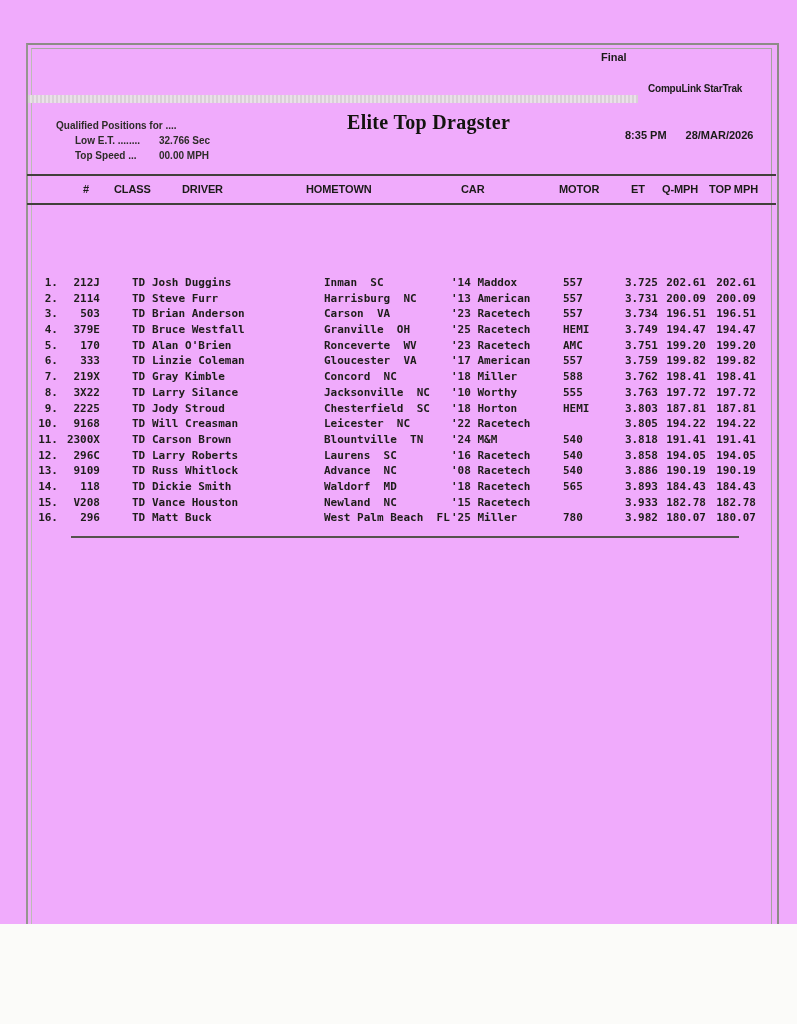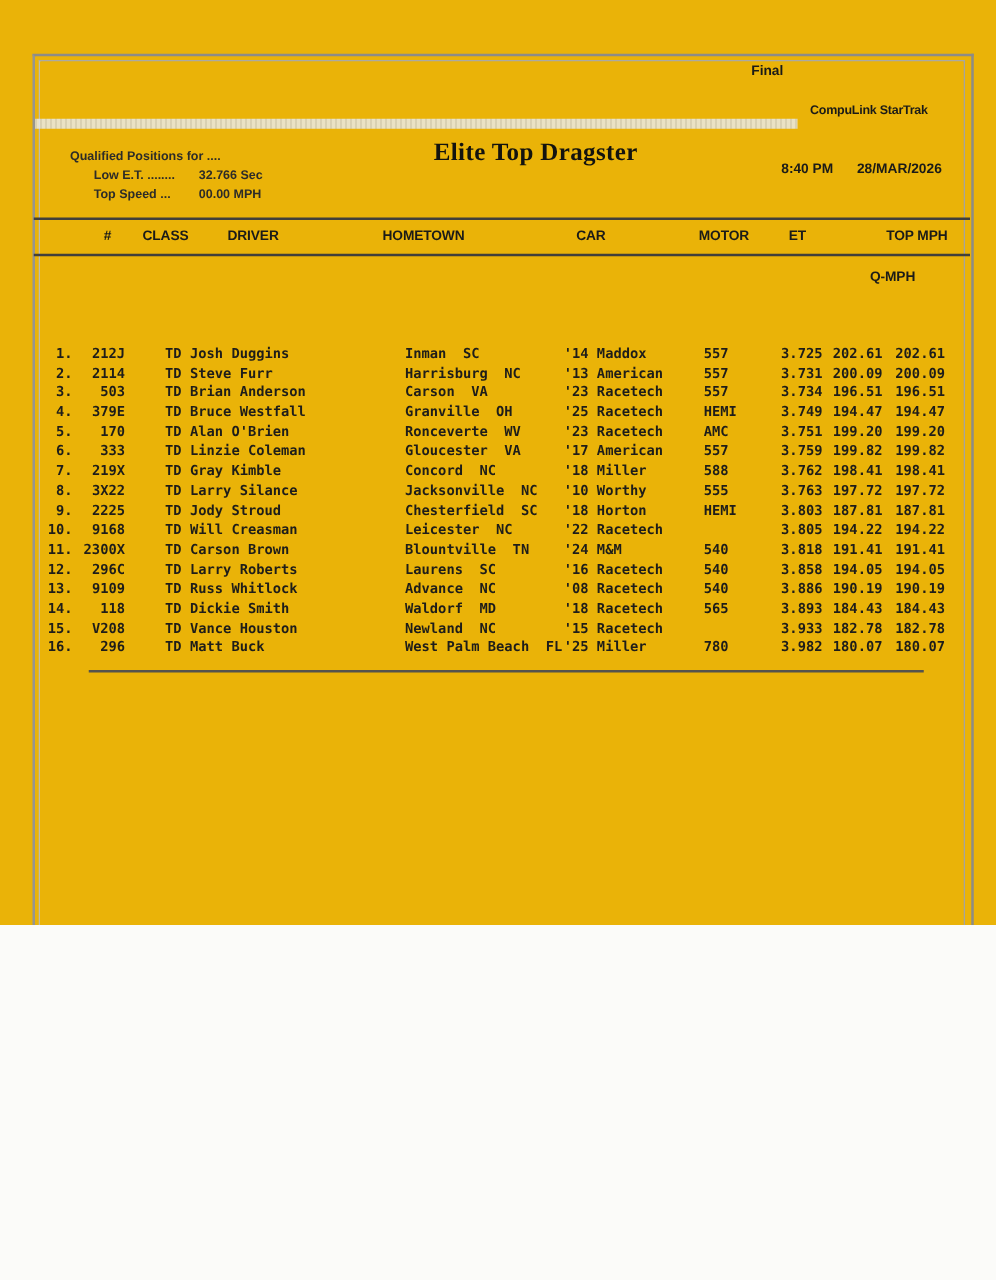--- a/index.html
+++ b/index.html
@@ -1,18 +1,18 @@
 <!DOCTYPE html>
 <html><head>
 <meta charset="utf-8">
 <style>
   html,body { margin:0; padding:0; background:#fbfbf9; }
   .canvas {
-    position:relative; width:797px; height:740px; overflow:hidden;
-    background:#eab308; font-family:"Liberation Sans", sans-serif; color:#1b1b18;
+    position:relative; width:797px; height:924px; overflow:hidden;
+    background:#f0abfc; font-family:"Liberation Sans", sans-serif; color:#1b1b18;
   }
   .abs { position:absolute; }
 
   
   .frame-outer {
     left:26px; top:43px; width:749px; height:945px;
     border-top:2px solid #8d8c86; border-left:2px solid #96958f; border-right:2px solid #8d8c86;
   }
   .frame-inner {
     left:31px; top:48px; width:739px; height:938px;
@@ -37,21 +37,21 @@
     font-size:20px; font-weight:bold; letter-spacing:.3px; color:#13130f; white-space:nowrap;
   }
   .datetime { left:625px; top:129px; display:flex; gap:19px; font-size:11px; font-weight:bold; white-space:nowrap; }
 
   .rule { left:27px; width:749px; height:2px; background:#413f3a; }
   .rule-a { top:174px; }
   .rule-b { top:203px; }
 
   .colh { position:absolute; top:183px; font-size:11px; font-weight:bold; letter-spacing:-0.1px; white-space:nowrap; }
   .h0{left:83px;} .h1{left:114px;} .h2{left:154px;padding-left:28px;} .h3{left:306px;} .h4{left:461px;}
-  .h5{left:559px;} .h6{left:631px;} .h7{left:696px;margin-top:33px;} .h8{left:709px;}
+  .h5{left:559px;} .h6{left:631px;} .h7{left:662px;} .h8{left:709px;}
 
   .event-title {
     left:277px; top:241px; font-family:"Liberation Serif", serif;
     font-size:19px; font-weight:bold; letter-spacing:.2px; color:#13130f; white-space:nowrap;
   }
 
   .rows {
     left:36px; top:276px; width:720px;
     font-family:"DejaVu Sans Mono", monospace; font-size:11px; font-weight:bold; color:#1e1d1a;
   }
@@ -84,21 +84,21 @@
     </div>
     <div class="info-row">
       <span class="info-label">Top Speed ...</span>
       <span>00.00 MPH</span>
     </div>
   </div>
 
   <div class="abs class-title">Elite Top Dragster</div>
 
   <div class="abs datetime">
-    <span>8:40 PM</span>
+    <span>8:35 PM</span>
     <span>28/MAR/2026</span>
   </div>
 
   <div class="abs rule rule-a"></div>
   <span class="colh h0">#</span>
   <span class="colh h1">CLASS</span>
   <span class="colh h2">DRIVER</span>
   <span class="colh h3">HOMETOWN</span>
   <span class="colh h4">CAR</span>
   <span class="colh h5">MOTOR</span>

